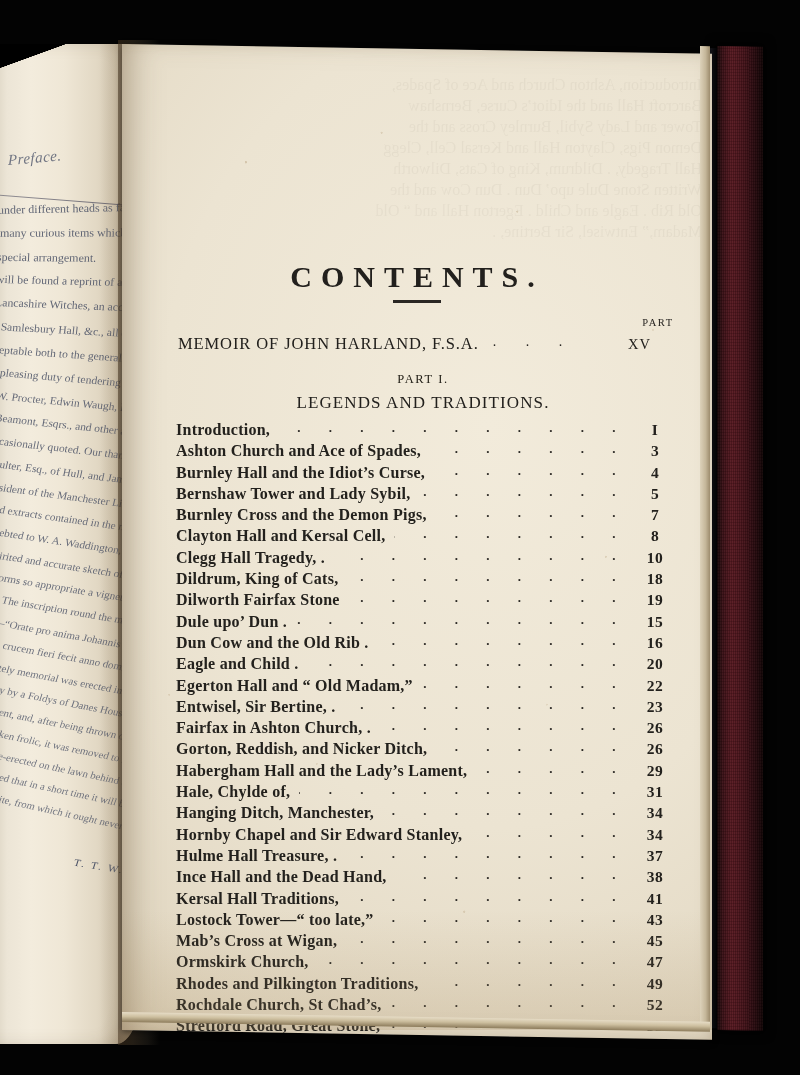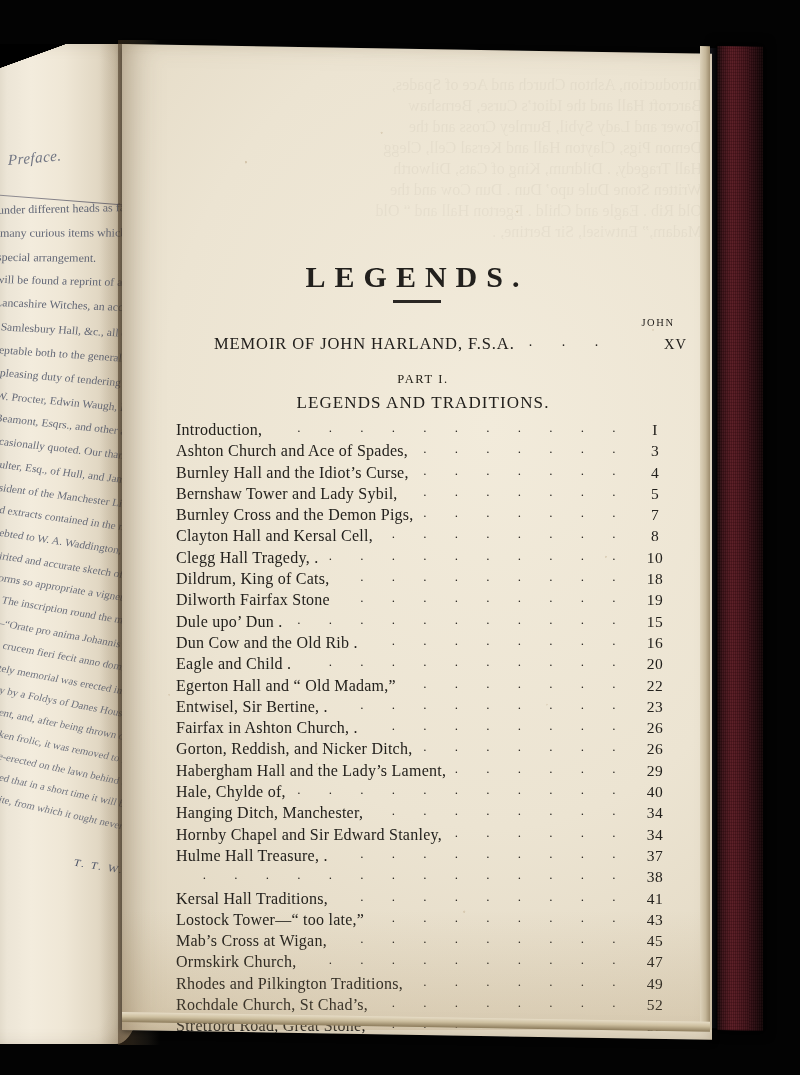--- a/index.html
+++ b/index.html
@@ -259,21 +259,20 @@
   #memoir-row {
     position: absolute;
     left: 56px;
     top: 290px;
     width: 490px;
     display: flex;
     align-items: baseline;
     font-size: 16.5px;
     letter-spacing: 0.9px;
     color: #22201d;
-    margin-left: 36px;
   }
   #memoir-label { white-space: nowrap; }
   #memoir-leader {
     flex: 1;
     margin: 0 8px 0 14px;
     position: relative;
     top: -3px;
     letter-spacing: 13px;
     color: #2a2724;
     font-size: 14px;
@@ -321,20 +320,21 @@
     top: 377px;
     width: 500px;
   }
   .toc-row {
     display: flex;
     align-items: baseline;
     height: 21.3px;
     font-size: 16px;
     color: #23211d;
     letter-spacing: 0.25px;
+    font-weight: bold;
   }
   .toc-label { white-space: nowrap; }
   .toc-leader {
     flex: 1;
     margin-left: 9px;
     margin-right: 6px;
     position: relative;
     top: -3px;
     color: #2b2824;
     letter-spacing: 12.5px;
@@ -438,24 +438,24 @@
   <div id="verso-top-fold"></div>
 </div>
 
 <div id="gutter"></div>
 
 <div id="recto">
   <div id="recto-inner">
 
     <div id="showthrough">Introduction,  Ashton Church and Ace of Spades,  Barcroft Hall and the Idiot’s Curse,  Bernshaw Tower and Lady Sybil,  Burnley Cross and the Demon Pigs,  Clayton Hall and Kersal Cell,  Clegg Hall Tragedy, .  Dildrum, King of Cats,  Dilworth Written Stone  Dule upo’ Dun  .  Dun Cow and the Old Rib .  Eagle and Child .  Egerton Hall and “ Old Madam,”  Entwisel, Sir Bertine, .</div>
 
-    <h1 id="contents-title">LEGENDS.</h1>
+    <h1 id="contents-title">CONTENTS.</h1>
     <div id="title-rule"></div>
 
-    <div id="page-header">JOHN</div>
+    <div id="page-header">PART</div>
 
     <div id="memoir-row">
       <span id="memoir-label">MEMOIR OF JOHN HARLAND, F.S.A.</span>
       <span id="memoir-leader">.   .   .</span>
       <span id="memoir-page">XV</span>
     </div>
 
     <div id="part-title">LEGENDS AND TRADITIONS.</div>
     <div id="part-label">PART I.</div>
 
@@ -541,38 +541,39 @@
           <span class="toc-page">26</span>
         </div>
         <div class="toc-row">
           <span class="toc-label">Habergham Hall and the Lady’s Lament,</span>
           <span class="toc-leader">. . . . . . . . . . . . . . . . . . . . . . . . . . . .</span>
           <span class="toc-page">29</span>
         </div>
         <div class="toc-row">
           <span class="toc-label">Hale, Chylde of,</span>
           <span class="toc-leader">. . . . . . . . . . . . . . . . . . . . . . . . . . . .</span>
-          <span class="toc-page">40</span>
+          <span class="toc-page">31</span>
         </div>
         <div class="toc-row">
           <span class="toc-label">Hanging Ditch, Manchester,</span>
           <span class="toc-leader">. . . . . . . . . . . . . . . . . . . . . . . . . . . .</span>
           <span class="toc-page">34</span>
         </div>
         <div class="toc-row">
           <span class="toc-label">Hornby Chapel and Sir Edward Stanley,</span>
           <span class="toc-leader">. . . . . . . . . . . . . . . . . . . . . . . . . . . .</span>
           <span class="toc-page">34</span>
         </div>
         <div class="toc-row">
           <span class="toc-label">Hulme Hall Treasure, .</span>
           <span class="toc-leader">. . . . . . . . . . . . . . . . . . . . . . . . . . . .</span>
           <span class="toc-page">37</span>
         </div>
         <div class="toc-row">
+          <span class="toc-label">Ince Hall and the Dead Hand,</span>
           <span class="toc-leader">. . . . . . . . . . . . . . . . . . . . . . . . . . . .</span>
           <span class="toc-page">38</span>
         </div>
         <div class="toc-row">
           <span class="toc-label">Kersal Hall Traditions,</span>
           <span class="toc-leader">. . . . . . . . . . . . . . . . . . . . . . . . . . . .</span>
           <span class="toc-page">41</span>
         </div>
         <div class="toc-row">
           <span class="toc-label">Lostock Tower—“ too late,”</span>

